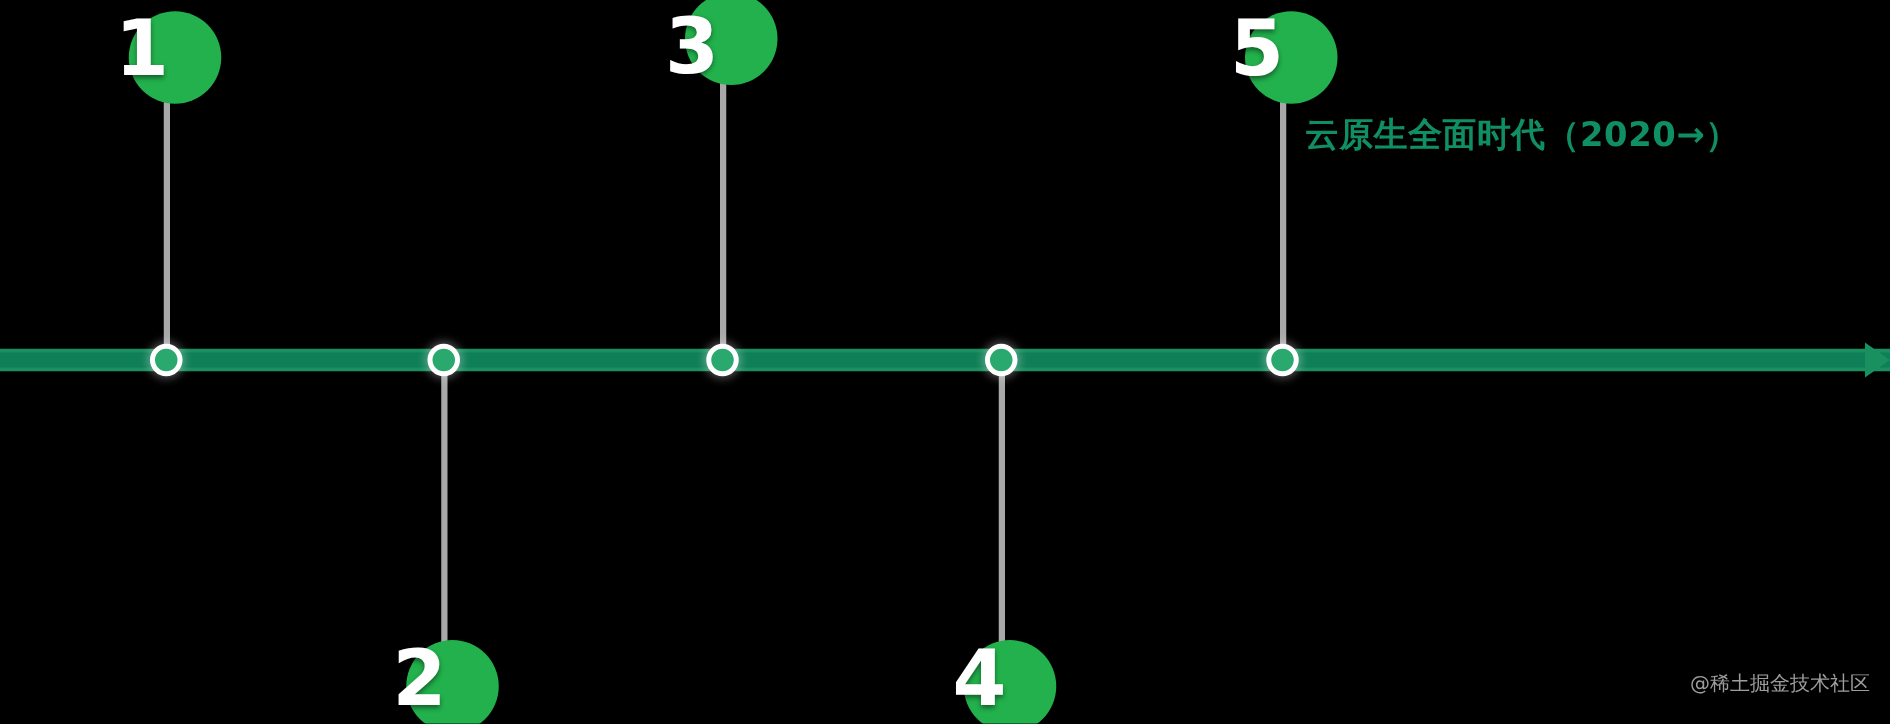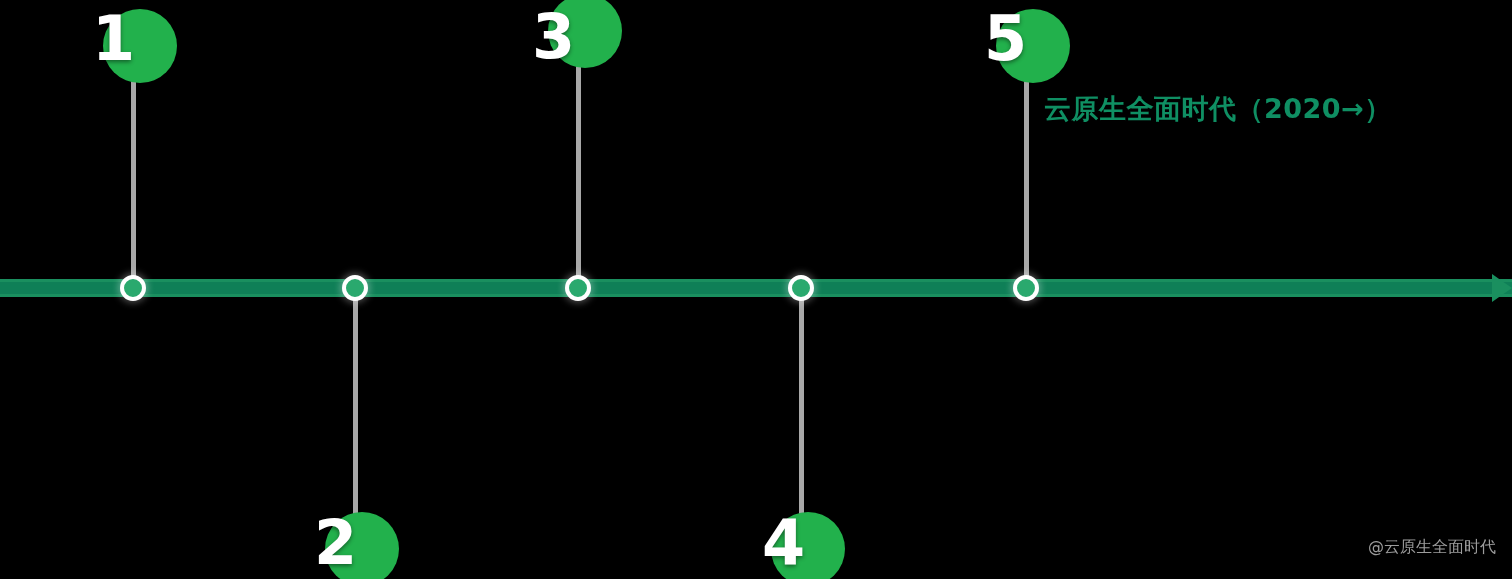--- a/index.html
+++ b/index.html
@@ -139,15 +139,15 @@
       <div class="bubble" style="left: 771px; top: 512px; background: rgb(34, 177, 76);"></div>
       <div class="bubble-num" style="left: 762px; top: 512px;">4</div>
       <div class="node" style="left: 788px; top: 275px; background: rgb(42, 169, 110);"></div>
       <div class="stem" style="left: 1024px; top: 66px; height: 222px; background: rgb(168, 168, 168);"></div>
       <div class="bubble" style="left: 996px; top: 9px; background: rgb(34, 177, 76);"></div>
       <div class="bubble-num" style="left: 984px; top: 8px;">5</div>
       <div class="node" style="left: 1013px; top: 275px; background: rgb(42, 169, 110);"></div>
       <div class="event-label" style="left: 1044px; top: 92px; color: rgb(15, 143, 99);">云原生全面时代（2020→）</div>
     </div>
 
-  <div class="watermark">@云原生全面时代</div>
+  <div class="watermark">@稀土掘金技术社区</div>
 
 </div>
 
 </body></html>

